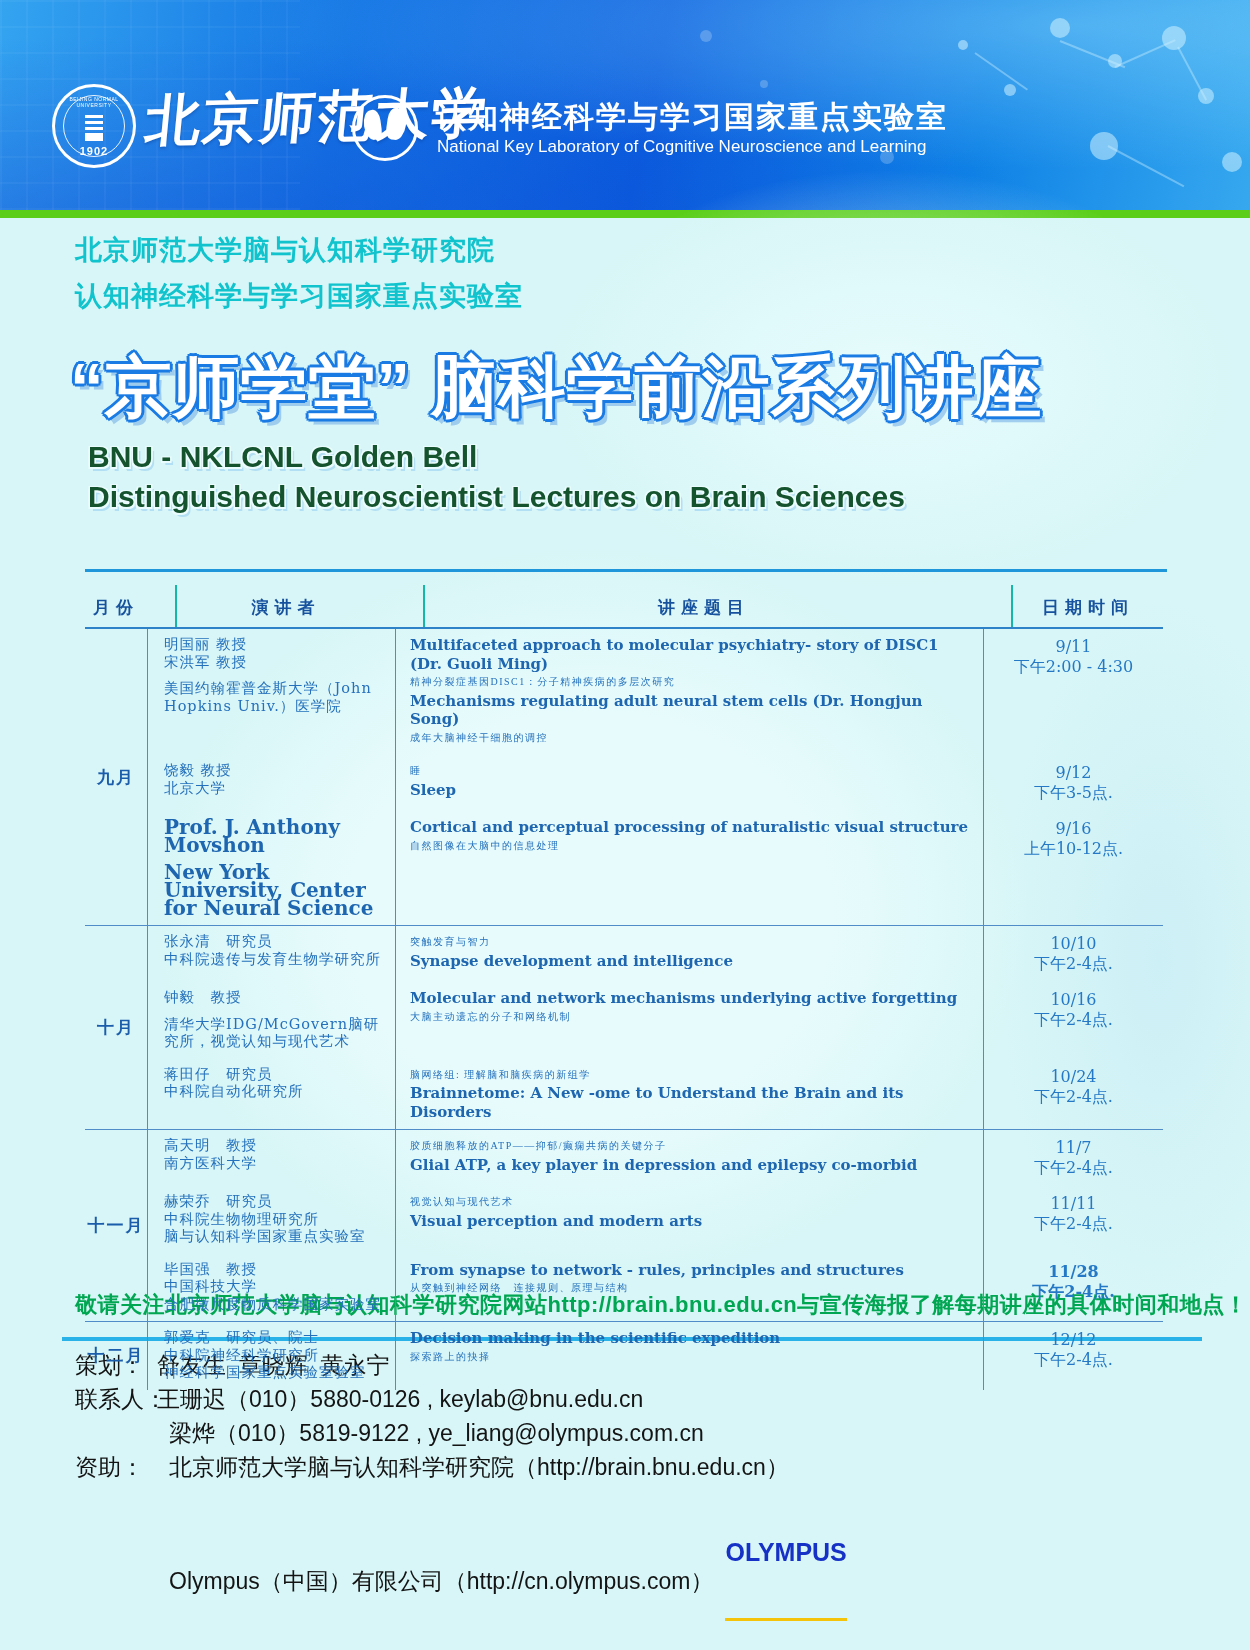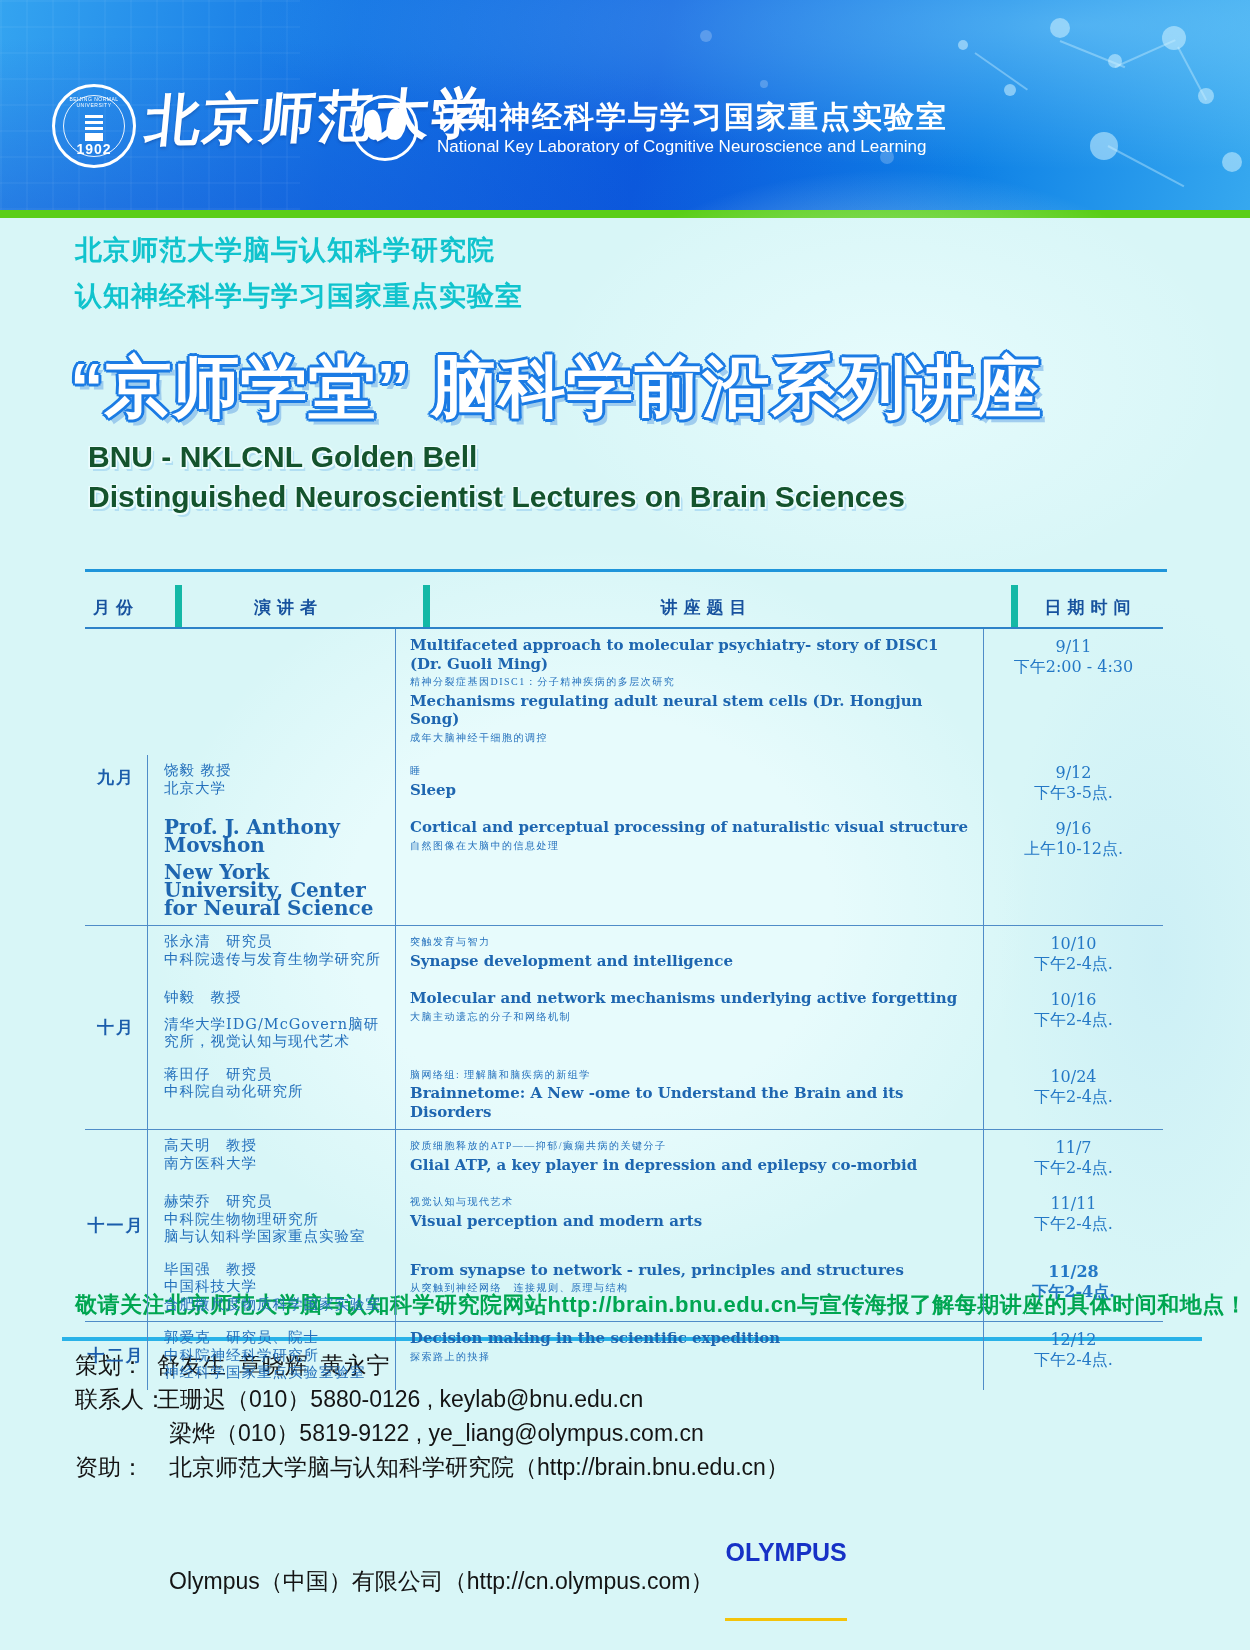--- a/index.html
+++ b/index.html
@@ -18,21 +18,21 @@
   .node{position:absolute;border-radius:50%;background:rgba(205,240,255,.55);}
   .node.dim{background:rgba(255,255,255,.22);}
   .edge{position:absolute;height:2px;background:rgba(205,240,255,.40);transform-origin:0 50%;}
   .green-stripe{position:absolute;top:210px;left:0;width:1250px;height:8px;background:#5ace18;}
 
   .seal{position:absolute;top:84px;left:52px;width:84px;height:84px;border:3px solid #fff;border-radius:50%;box-sizing:border-box;}
   .seal .inner{position:absolute;inset:8px;border:1px solid rgba(255,255,255,.9);border-radius:50%;}
   .seal .ring-text{position:absolute;top:9px;left:8px;right:8px;text-align:center;font-size:5px;color:#fff;line-height:6px;letter-spacing:.5px;}
   .seal .tower{position:absolute;top:28px;left:50%;width:18px;height:26px;transform:translateX(-50%);
     background:linear-gradient(#fff 0 3px,transparent 3px 6px,#fff 6px 9px,transparent 9px 12px,#fff 12px 15px,transparent 15px 18px,#fff 18px 26px);}
-  .seal .year{position:absolute;bottom:8px;width:100%;text-align:center;font-size:14px;color:#fff;font-weight:bold;letter-spacing:1px;}
+  .seal .year{position:absolute;bottom:8px;width:100%;text-align:center;font-size:11px;color:#fff;font-weight:bold;letter-spacing:1px;}
 
   .uni-name{position:absolute;top:88px;left:146px;width:220px;font-size:55px;line-height:60px;color:#fff;font-weight:bold;
     letter-spacing:2px;transform:skewX(-7deg) rotate(-1.5deg);white-space:nowrap;text-shadow:0 2px 3px rgba(0,40,120,.3);}
 
   .lab-logo{position:absolute;top:95px;left:352px;width:66px;height:66px;border:3px solid #fff;border-radius:50%;box-sizing:border-box;}
   .lab-logo::before{content:'';position:absolute;left:9px;top:12px;width:17px;height:30px;background:#fff;border-radius:60% 45% 40% 60%;transform:rotate(-8deg);}
   .lab-logo::after{content:'';position:absolute;right:9px;top:10px;width:19px;height:32px;background:#fff;border-radius:45% 60% 60% 40%;transform:rotate(8deg);}
   .lab-cn{position:absolute;top:97px;left:436px;font-size:30px;font-weight:bold;color:#fff;letter-spacing:2px;white-space:nowrap;}
   .lab-en{position:absolute;top:137px;left:437px;font-size:17px;color:#fff;white-space:nowrap;}
 
@@ -51,21 +51,21 @@
   .wm{position:absolute;border-radius:50%;pointer-events:none;}
   .wm1{top:545px;left:150px;width:880px;height:740px;background:radial-gradient(closest-side,#e7fbfc 0%,#e7fbfc 55%,rgba(231,251,252,0) 100%);}
   .wm2{top:170px;left:540px;width:700px;height:420px;background:radial-gradient(closest-side,rgba(232,252,253,.9) 0%,rgba(232,252,253,0) 100%);}
   .wm3{top:600px;left:1000px;width:320px;height:720px;border-radius:40%;background:radial-gradient(closest-side,rgba(188,230,244,.40),rgba(188,230,244,0));}
 
   
   .topline{position:absolute;top:569px;left:85px;width:1082px;height:3px;background:#1f95da;}
   .tbl{position:absolute;top:585px;left:85px;width:1078px;z-index:2;}
   .thead{display:grid;grid-template-columns:62px 248px 588px 180px;border-bottom:2px solid #2e82c8;}
   .hcell{padding:11px 0 8px;text-align:center;font-family:"DejaVu Serif",serif;font-weight:bold;font-size:17px;letter-spacing:6px;color:#17529e;}
-  .hcell + .hcell{border-left:7px solid #14b8a6;margin-left:28px;}
+  .hcell + .hcell{border-left:2px solid #14b8a6;margin-left:28px;}
   .tgroup{display:grid;grid-template-columns:62px 248px 588px 180px;}
   .tgroup.sep{border-top:1px solid #4f8cc8;}
   .month{grid-column:1;display:flex;align-items:center;justify-content:center;
     font-family:"DejaVu Serif",serif;font-weight:bold;font-size:17px;color:#1b5dab;letter-spacing:2px;white-space:nowrap;}
   .cell{box-sizing:border-box;}
   .sp{grid-column:2;border-left:1px solid #4f8cc8;padding:7px 10px 8px 16px;}
   .ti{grid-column:3;border-left:1px solid #4f8cc8;padding:7px 10px 8px 14px;}
   .dt{grid-column:4;border-left:1px solid #4f8cc8;padding:8px 6px 8px;text-align:center;}
   .sline-cn{font-family:"DejaVu Serif",serif;font-size:14.5px;line-height:17.5px;color:#2470bc;letter-spacing:1px;white-space:pre-wrap;}
   .sline-en{font-family:"DejaVu Serif",serif;font-size:20px;line-height:18px;color:#1e66b0;font-weight:bold;}
@@ -140,20 +140,26 @@
   <div class="tbl">
     <div class="thead">
       <div class="hcell">月份</div>
       <div class="hcell">演讲者</div>
       <div class="hcell">讲座题目</div>
       <div class="hcell">日期时间</div>
     </div>
     <div>
         <div class="tgroup">
           <div class="month" style="grid-row: 1 / span 3;">九月</div>
+          <div class="cell sp" style="grid-row: 1;">
+            <div class="sline-cn">明国丽 教授</div>
+            <div class="sline-cn">宋洪军 教授</div>
+            <div class="sgap"></div>
+            <div class="sline-cn">美国约翰霍普金斯大学（John Hopkins Univ.）医学院</div>
+          </div>
           <div class="cell ti" style="grid-row: 1;">
             <div class="t-en">Multifaceted approach to molecular psychiatry- story of DISC1 (Dr. Guoli Ming)</div>
             <div class="t-cn">精神分裂症基因DISC1：分子精神疾病的多层次研究</div>
             <div class="t-en">Mechanisms regulating adult neural stem cells (Dr. Hongjun Song)</div>
             <div class="t-cn">成年大脑神经干细胞的调控</div>
           </div>
           <div class="cell dt" style="grid-row: 1;">
             <div class="dline">9/11</div>
             <div class="dline">下午2:00 - 4:30</div>
           </div>

